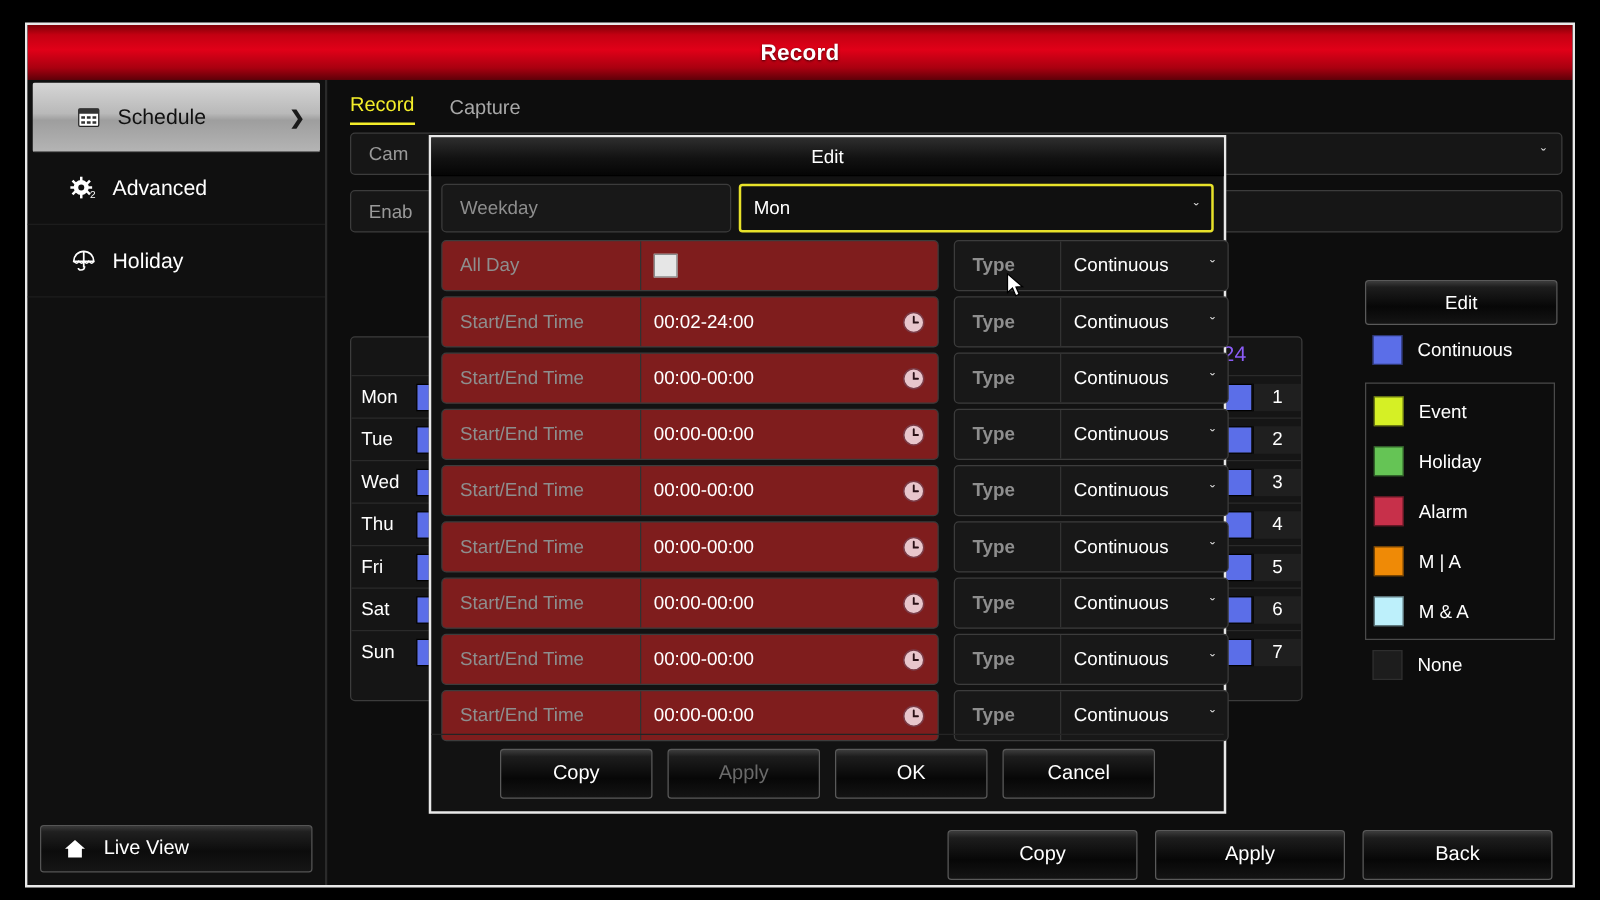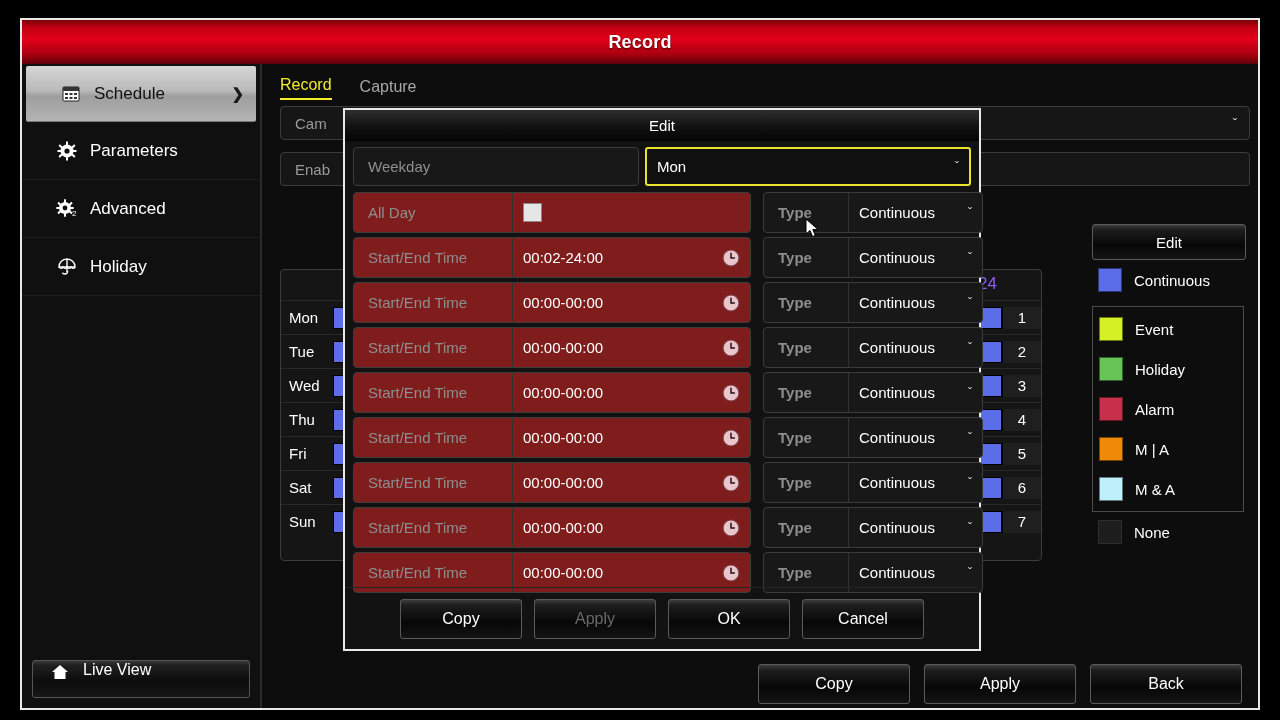--- a/index.html
+++ b/index.html
@@ -84,21 +84,21 @@
     margin-right: 12px;
     color: #1a1a1a;
   }
   .live-view-btn {
     position: absolute;
     left: 10px; bottom: 14px;
     width: 218px; height: 38px;
     border: 1px solid #555;
     border-radius: 3px;
     background: linear-gradient(to bottom, #3a3a3a 0%, #202020 12%, #0c0c0c 55%, #161616 100%);
-    display: flex; align-items: flex-start;
+    display: flex; align-items: center;
     padding-left: 16px;
     box-sizing: border-box;
     color: #fff;
     font-size: 16px;
   }
 
   
   .main {
     position: absolute;
     left: 240px; top: 44px;
@@ -286,21 +286,21 @@
   .m-lab {
     color: #8e8e8e;
     font-size: 15px;
     padding-left: 14px;
   }
   .m-val {
     color: #fff;
     font-size: 15px;
     padding-left: 10px;
   }
-  .cell-weekday-label { width: 286px; flex: 0 0 auto; text-align: right; }
+  .cell-weekday-label { width: 232px; flex: 0 0 auto; text-align: right; }
   .cell-weekday-select {
     flex: 1 1 auto;
     border: 2px solid #e8e22a;
     border-radius: 3px;
     background: #101010;
   }
   .cell-left-lab { width: 158px; flex: 0 0 auto; }
   .cell-left-val { width: 238px; flex: 0 0 auto; position: relative; }
   .cell-type-lab { width: 84px; flex: 0 0 auto; font-weight: bold; }
   .cell-type-val { width: 134px; flex: 0 0 auto; }
@@ -401,41 +401,20 @@
                 <rect x="3" y="11" width="3" height="2"></rect>
                 <rect x="7.5" y="11" width="3" height="2"></rect>
                 <rect x="12" y="11" width="3" height="2"></rect>
               </g>
             </svg>
         </span>
         <span class="side-label">Schedule</span>
         <span class="side-arrow">❯</span>
       </div>
 
-      <div class="side-item">
-        <span class="side-icon">
-          <svg width="20" height="20" viewBox="0 0 20 20">
-              <g fill="#fff">
-                <circle cx="10" cy="10" r="6.5"></circle>
-              </g>
-              <circle cx="10" cy="10" r="2.6" fill="#101010"></circle>
-              <g fill="#fff">
-                <rect x="9" y="0.5" width="2" height="4"></rect>
-                <rect x="9" y="15.5" width="2" height="4"></rect>
-                <rect x="0.5" y="9" width="4" height="2"></rect>
-                <rect x="15.5" y="9" width="4" height="2"></rect>
-                <rect x="2.6" y="3.4" width="2" height="4" transform="rotate(-45 3.6 5.4)"></rect>
-                <rect x="15.4" y="12.6" width="2" height="4" transform="rotate(-45 16.4 14.6)"></rect>
-                <rect x="15.4" y="3.4" width="2" height="4" transform="rotate(45 16.4 5.4)"></rect>
-                <rect x="2.6" y="12.6" width="2" height="4" transform="rotate(45 3.6 14.6)"></rect>
-              </g>
-            </svg>
-        </span>
-        <span class="side-label">Parameters</span>
-      </div>
 
       <div class="side-item">
         <span class="side-icon">
           <svg width="22" height="20" viewBox="0 0 22 20">
               <g fill="#fff">
                 <circle cx="9" cy="9" r="6"></circle>
               </g>
               <circle cx="9" cy="9" r="2.4" fill="#101010"></circle>
               <g fill="#fff">
                 <rect x="8" y="0.3" width="2" height="3.6"></rect>

